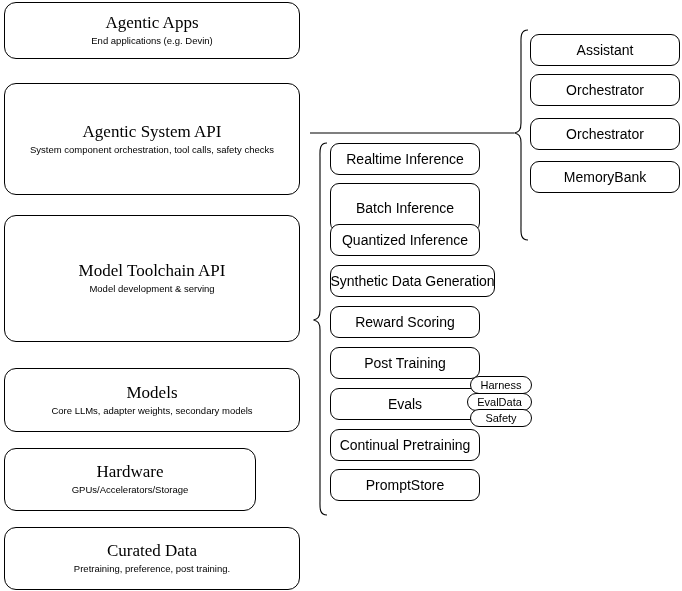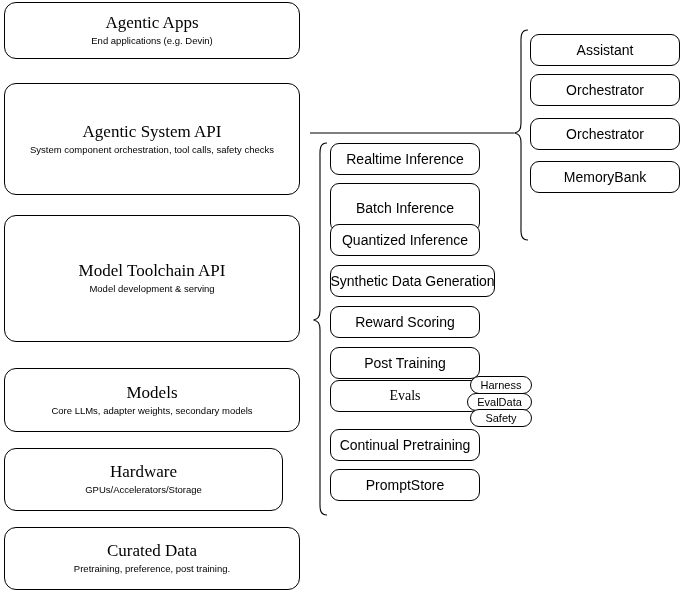--- a/index.html
+++ b/index.html
@@ -136,21 +136,21 @@
   <div class="box" style="left:4px; top:215px; width:296px; height:127px;">
     <div class="layer-title">Model Toolchain API</div>
     <div class="layer-sub">Model development &amp; serving</div>
   </div>
 
   <div class="box" style="left:4px; top:368px; width:296px; height:64px;">
     <div class="layer-title">Models</div>
     <div class="layer-sub">Core LLMs, adapter weights, secondary models</div>
   </div>
 
-  <div class="box" style="left:4px; top:448px; width:279px; height:63px;">
+  <div class="box" style="left:4px; top:448px; width:252px; height:63px;">
     <div class="layer-title">Hardware</div>
     <div class="layer-sub">GPUs/Accelerators/Storage</div>
   </div>
 
   <div class="box" style="left:4px; top:527px; width:296px; height:63px;">
     <div class="layer-title">Curated Data</div>
     <div class="layer-sub">Pretraining, preference, post training.</div>
   </div>
 
   <div class="cap" style="left:330px; top:143px; width:150px; height:32px;">Realtime Inference</div>
@@ -158,21 +158,21 @@
   <div class="cap" style="left:330px; top:183px; width:150px; height:49px;">Batch Inference</div>
 
   <div class="cap" style="left:330px; top:224px; width:150px; height:32px;">Quantized Inference</div>
 
   <div class="cap" style="left:330px; top:265px; width:165px; height:32px;">Synthetic Data Generation</div>
 
   <div class="cap" style="left:330px; top:306px; width:150px; height:32px;">Reward Scoring</div>
 
   <div class="cap" style="left:330px; top:347px; width:150px; height:32px;">Post Training</div>
 
-  <div class="cap" style="left:330px; top:380px; width:150px; height:32px;font-family:Liberation Serif, serif;">Evals</div>
+  <div class="cap" style="left:330px; top:388px; width:150px; height:32px;">Evals</div>
 
   <div class="cap" style="left:330px; top:429px; width:150px; height:32px;">Continual Pretraining</div>
 
   <div class="cap" style="left:330px; top:469px; width:150px; height:32px;">PromptStore</div>
 
   <div class="pill" style="left:470px; top:376px; width:62px; height:18px;">Harness</div>
 
   <div class="pill" style="left:467px; top:393px; width:65px; height:18px;">EvalData</div>
 
   <div class="pill" style="left:470px; top:409px; width:62px; height:18px;">Safety</div>

